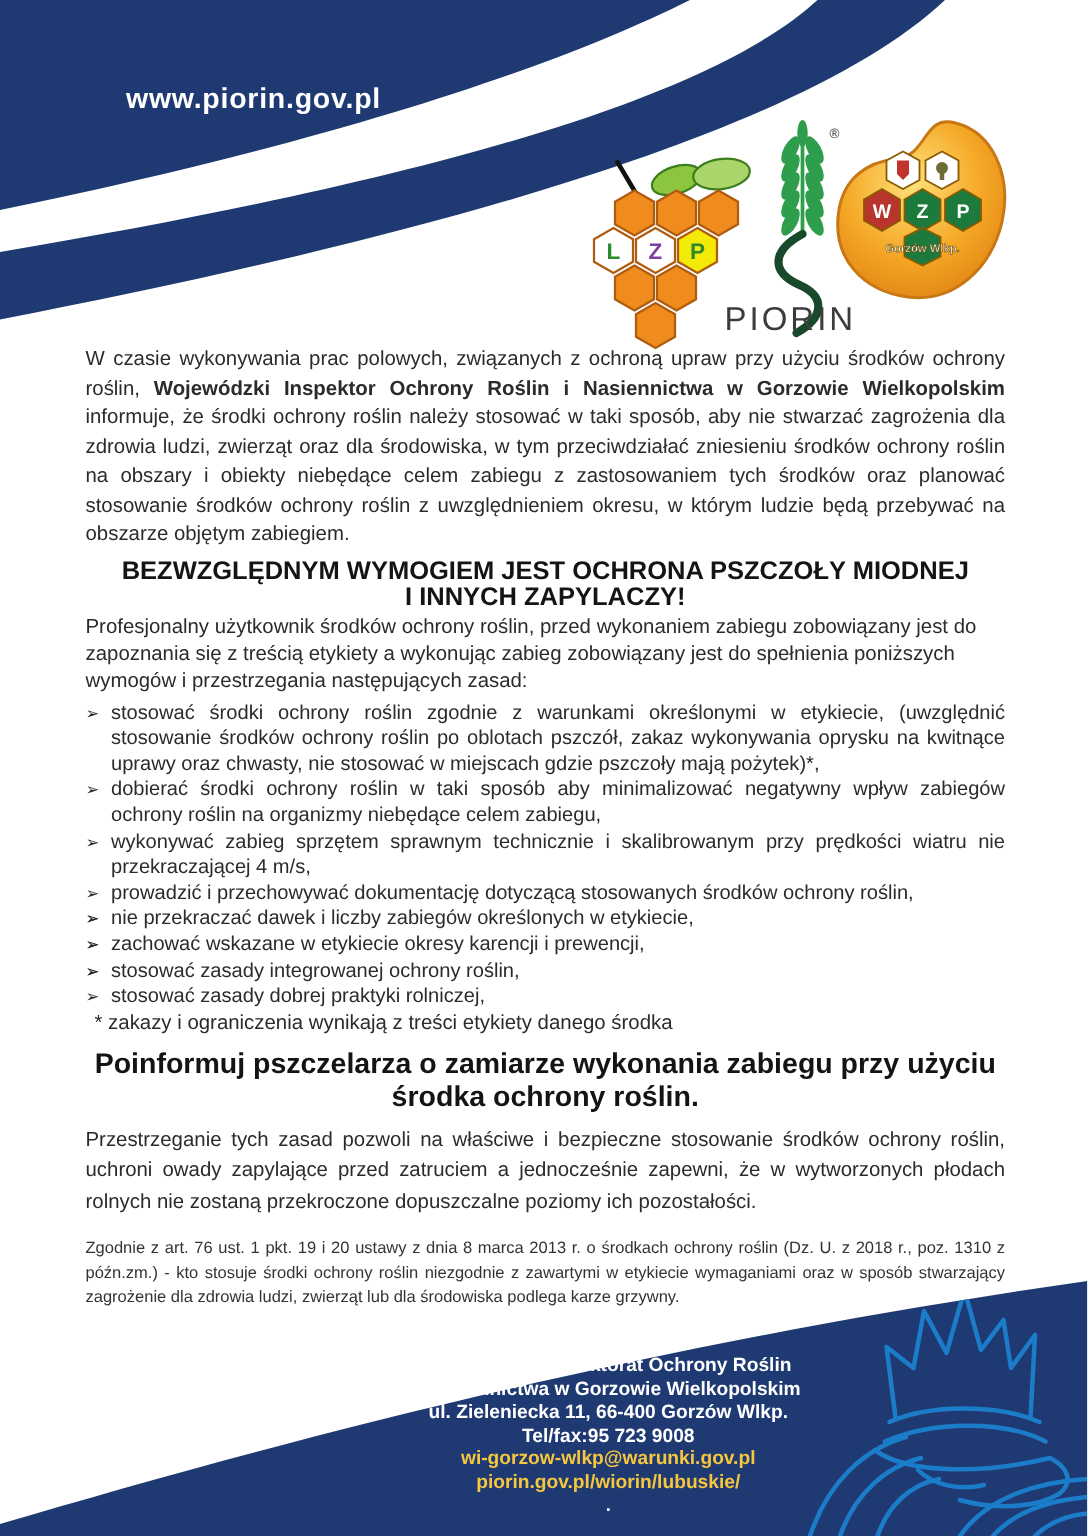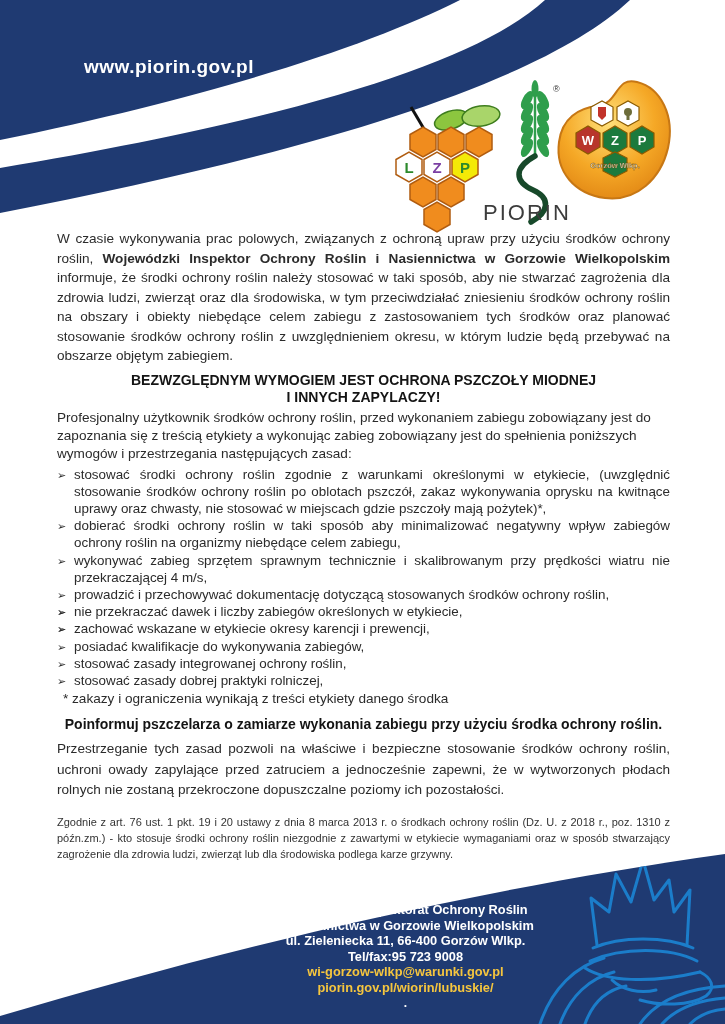--- a/index.html
+++ b/index.html
@@ -20,33 +20,33 @@
   #wzp-logo{position:absolute;left:549px;top:76px;}
   
   .content{
     position:absolute;left:57px;top:229px;width:613px;
     color:#2b2b2b;font-size:13.6px;
   }
   p{margin:0;}
   .p-justify{text-align:justify;line-height:19.5px;}
   .bee-heading{
     text-align:center;font-weight:bold;color:#141414;
-    line-height:17.5px;font-size:14px;margin-top:6px;
+    line-height:17.5px;font-size:17px;margin-top:6px;
   }
   .oblig{line-height:18px;margin-top:2px;}
   ul.rules{list-style:none;margin:3px 0 0 0;padding:0;line-height:17.2px;font-size:13.4px;}
   ul.rules li{position:relative;padding-left:17px;text-align:justify;}
   ul.rules .mk{
     position:absolute;left:0;top:1px;font-size:11px;color:#2b2b2b;
     font-family:"DejaVu Sans", sans-serif;
   }
   .footnote{padding-left:6px;line-height:17px;margin-top:1px;}
   .notice{
     text-align:center;font-weight:bold;color:#141414;
-    margin:9px 0 7px 0;font-size:14px;
+    margin:9px 0 7px 0;font-size:19px;
   }
   .closing{text-align:justify;line-height:20.5px;}
   .legal{
     text-align:justify;font-size:11px;line-height:16.3px;margin-top:13px;color:#333;
   }
   
   #footer-svg{position:absolute;left:0;top:848px;}
   .footer-text{
     position:absolute;left:223px;top:902px;width:365px;
     text-align:center;font-weight:bold;font-size:12.8px;line-height:15.6px;
@@ -148,21 +148,21 @@
 
   <ul class="rules">
     <li><span class="mk">➢</span><span>stosować środki ochrony roślin zgodnie z warunkami określonymi w etykiecie, (uwzględnić stosowanie środków ochrony roślin po oblotach pszczół, zakaz wykonywania oprysku na kwitnące uprawy oraz chwasty, nie stosować w miejscach gdzie pszczoły mają pożytek)*,</span></li>
     <li><span class="mk">➢</span><span>dobierać środki ochrony roślin w taki sposób aby minimalizować negatywny wpływ zabiegów ochrony roślin na organizmy niebędące celem zabiegu,</span></li>
     <li><span class="mk">➢</span><span>wykonywać zabieg sprzętem sprawnym technicznie i skalibrowanym przy prędkości wiatru nie przekraczającej 4 m/s,</span></li>
     <li><span class="mk">➢</span><span>prowadzić i przechowywać dokumentację dotyczącą stosowanych środków ochrony roślin,</span></li>
     <li><span class="mk">➢</span></li>
     <li><span class="mk">➢</span><span>nie przekraczać dawek i liczby zabiegów określonych w etykiecie,</span></li>
     <li><span class="mk">➢</span></li>
     <li><span class="mk">➢</span><span>zachować wskazane w etykiecie okresy karencji i prewencji,</span></li>
-    <li><span class="mk">➢</span><span>posiadać kwalifikacje do wykonywania zabiegów,</span></li>
+    <li><span class="mk">➢</span></li>
     <li><span class="mk">➢</span><span>stosować zasady integrowanej ochrony roślin,</span></li>
     <li><span class="mk">➢</span><span>stosować zasady dobrej praktyki rolniczej,</span></li>
   </ul>
 
   <div class="footnote">* zakazy i ograniczenia wynikają z treści etykiety danego środka</div>
 
   <p class="notice">Poinformuj pszczelarza o zamiarze wykonania zabiegu przy użyciu środka ochrony roślin.</p>
 
   <p class="closing">Przestrzeganie tych zasad pozwoli na właściwe i bezpieczne stosowanie środków ochrony roślin, uchroni owady zapylające przed zatruciem a jednocześnie zapewni, że w wytworzonych płodach rolnych nie zostaną przekroczone dopuszczalne poziomy ich pozostałości.</p>
 

